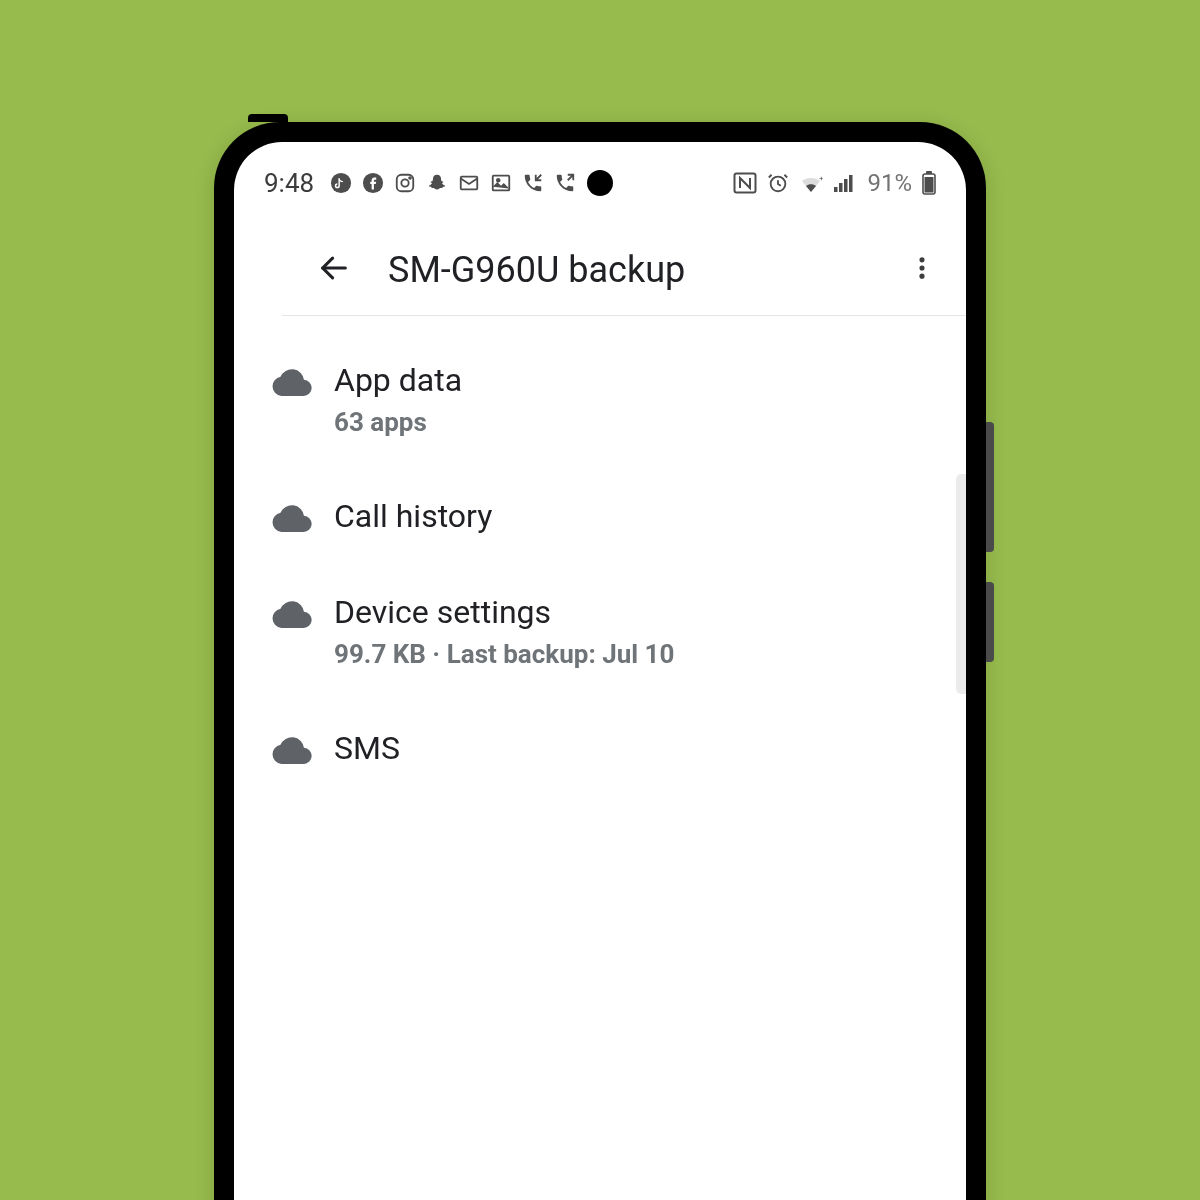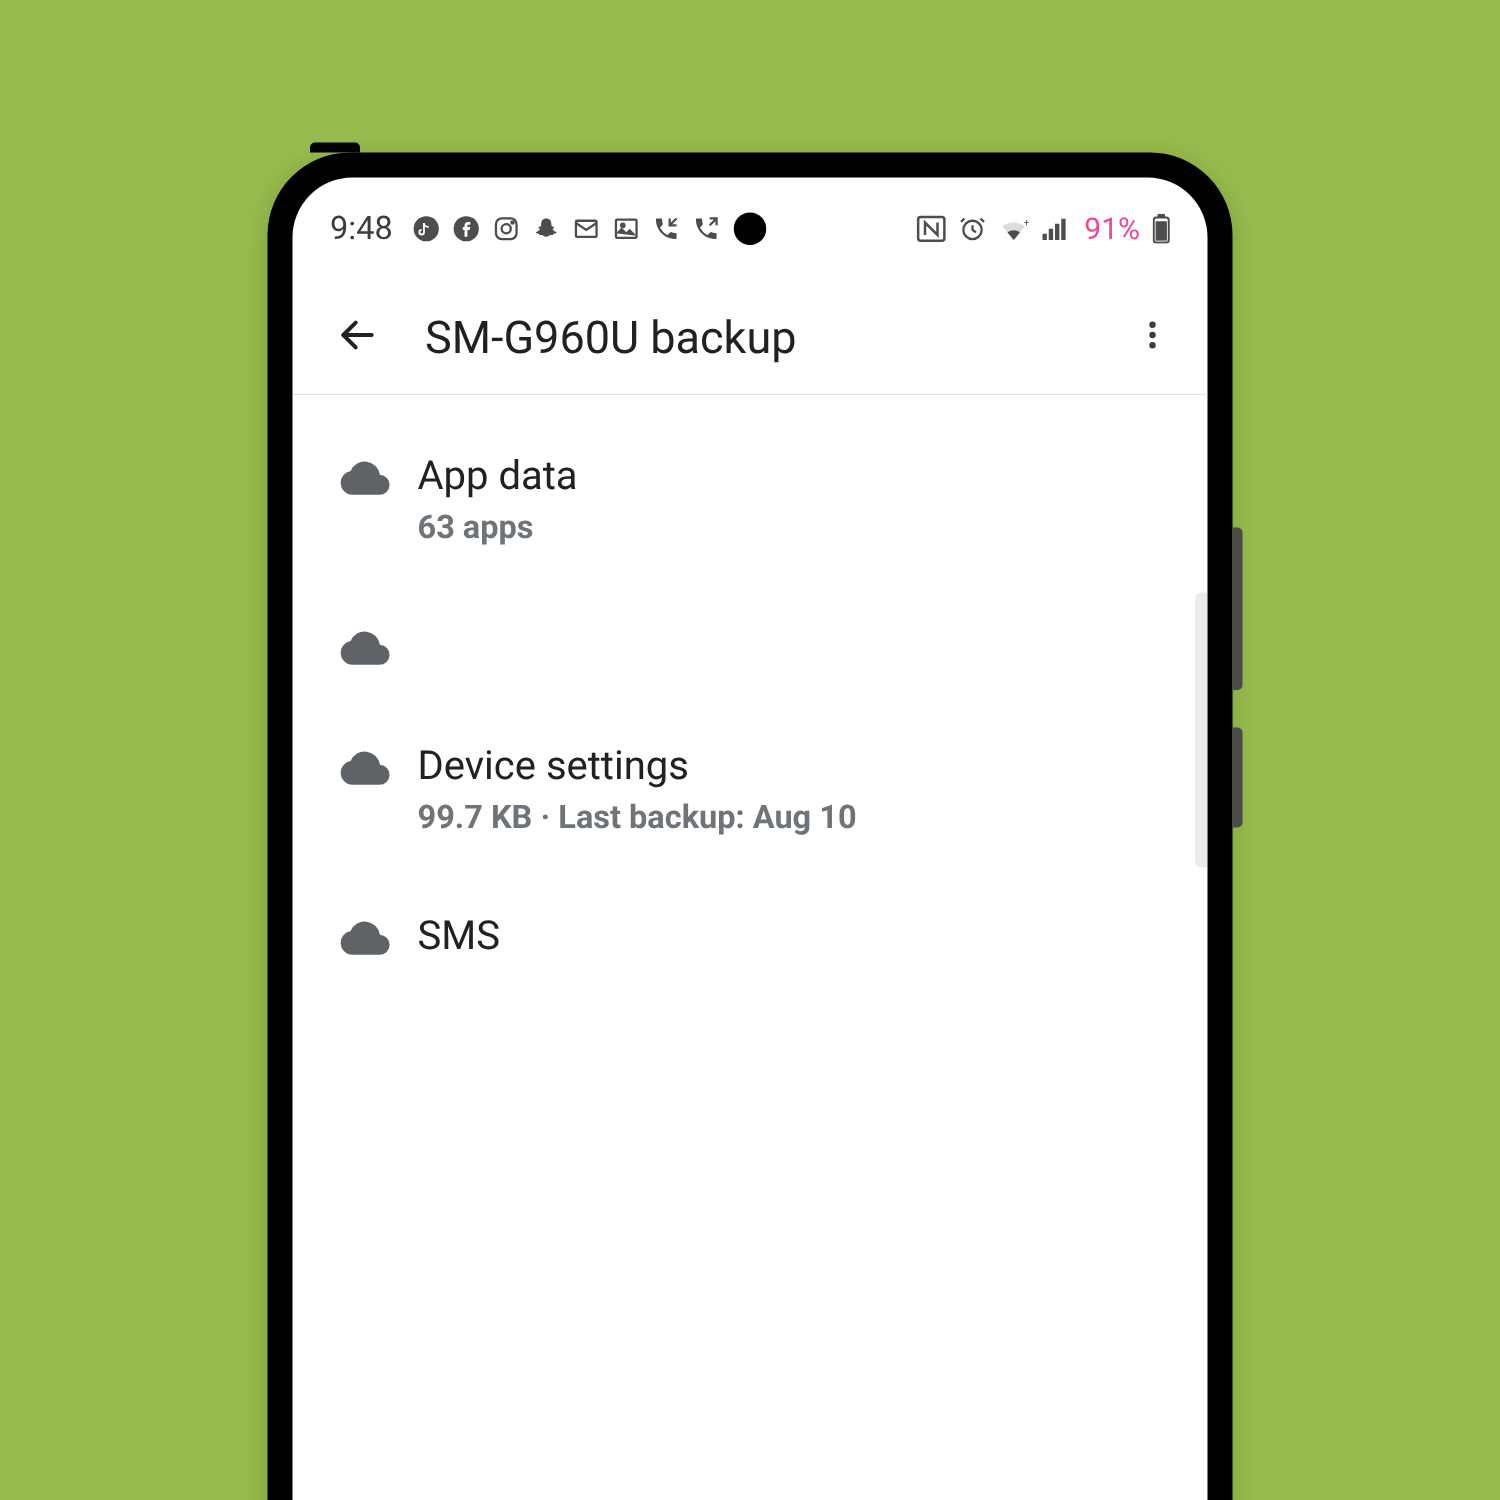--- a/index.html
+++ b/index.html
@@ -65,29 +65,30 @@
     align-items: center;
     justify-content: space-between;
     padding: 0 30px;
     height: 82px;
     color: #4d4d4d;
     font-size: 24px;
   }
   .sb-left, .sb-right { display: flex; align-items: center; gap: 10px; }
   .sb-time { font-size: 26px; font-weight: 400; margin-right: 6px; color:#3c3c3c;}
   .sb-icon svg { display: block; }
-  .sb-battery-text { font-size: 24px; color:#ec4899; margin-left:2px;}
+  .sb-battery-text { font-size: 24px; color:#737373; margin-left:2px;}
 
   
   .appbar {
     display: flex;
     align-items: center;
     height: 92px;
     padding: 0 18px 0 26px;
     border-bottom: 1px solid #e5e5e5;
+    margin-left: 48px;
   }
   .back-btn {
     width: 52px; height: 52px;
     display: flex; align-items: center; justify-content: center;
     border-radius: 50%;
     cursor: pointer;
   }
   .appbar-title {
     flex: 1;
     font-size: 36px;
@@ -280,32 +281,33 @@
         </div>
       </div>
 
       <div class="list-item">
         <div class="list-icon">
           <svg width="42" height="30" viewBox="0 0 24 17" fill="#5f6368">
               <path d="M19.4 7.8A7 7 0 0 0 6 6.1 5.5 5.5 0 0 0 6.5 17H19a4.5 4.5 0 0 0 .4-9.2z"></path>
             </svg>
         </div>
         <div class="list-text">
+          <div class="list-title">Call history</div>
         </div>
       </div>
 
       <div class="list-item">
         <div class="list-icon">
           <svg width="42" height="30" viewBox="0 0 24 17" fill="#5f6368">
               <path d="M19.4 7.8A7 7 0 0 0 6 6.1 5.5 5.5 0 0 0 6.5 17H19a4.5 4.5 0 0 0 .4-9.2z"></path>
             </svg>
         </div>
         <div class="list-text">
           <div class="list-title">Device settings</div>
-          <div class="list-sub">99.7 KB · Last backup: Aug 10</div>
+          <div class="list-sub">99.7 KB · Last backup: Jul 10</div>
         </div>
       </div>
 
       <div class="list-item">
         <div class="list-icon">
           <svg width="42" height="30" viewBox="0 0 24 17" fill="#5f6368">
               <path d="M19.4 7.8A7 7 0 0 0 6 6.1 5.5 5.5 0 0 0 6.5 17H19a4.5 4.5 0 0 0 .4-9.2z"></path>
             </svg>
         </div>
         <div class="list-text">

